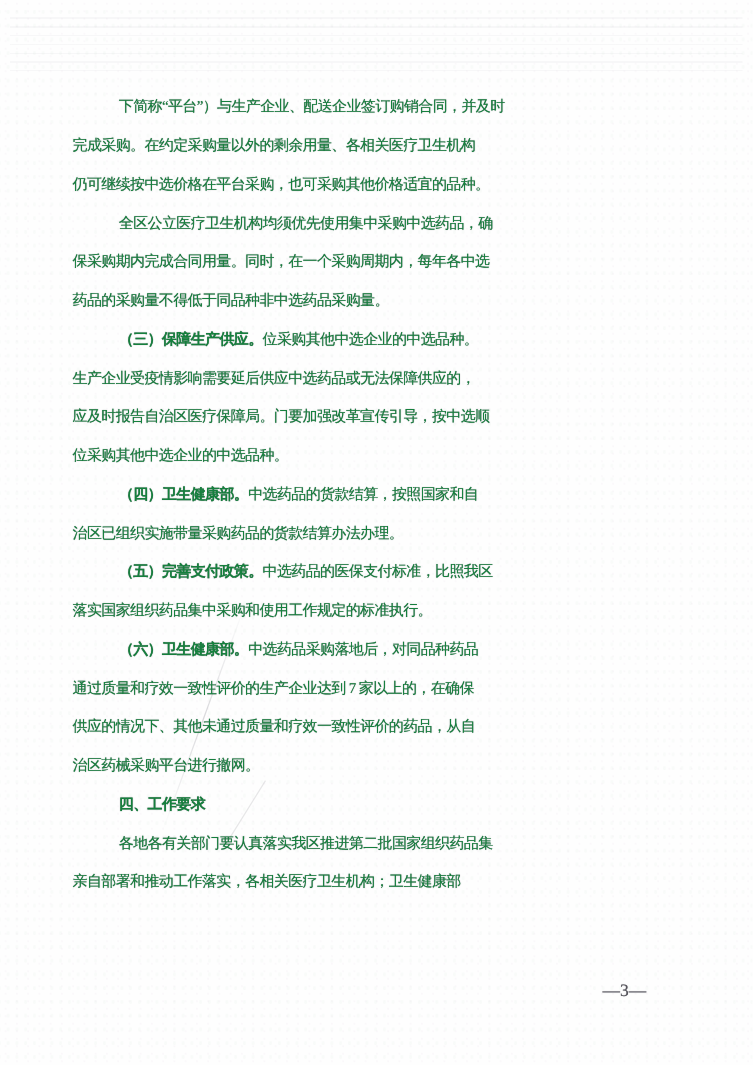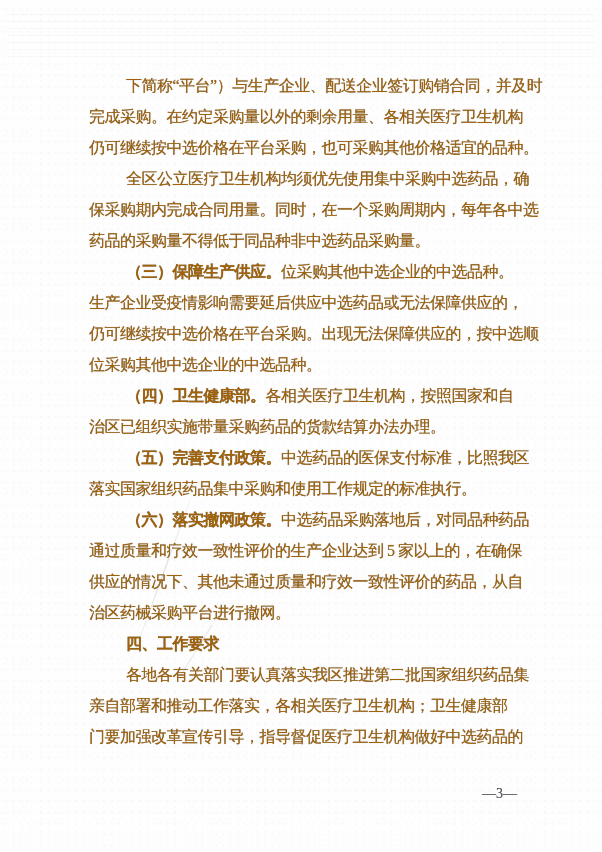--- a/index.html
+++ b/index.html
@@ -55,39 +55,38 @@
     top: 620px;
     width: 1px;
     height: 60px;
     background: rgba(120,120,130,0.18);
     transform: rotate(32deg);
     pointer-events: none;
   }
 
   .textblock {
     position: absolute;
-    left: 76px;
+    left: 58px;
     top: 70px;
     width: 458px;
-    color: #a16207;
-    font-size: 16px;
+    color: #15803d;
+    font-size: 12px;
     letter-spacing: -0.5px;
     text-shadow: 0 0 0.7px rgba(70,70,80,0.75);
   }
   .line {
     height: 31px;
     line-height: 31px;
     white-space: nowrap;
   }
   .line.indent {
     padding-left: 37px;
   }
   .line .b {
     font-weight: bold;
-    margin-left: 13px;
   }
 
   .page-number {
     position: absolute;
     left: 482px;
     top: 786px;
     font-size: 14px;
     color: #56555c;
     letter-spacing: 0px;
     text-shadow: 0 0 0.6px rgba(90,90,100,0.7);
@@ -102,29 +101,28 @@
 
 <div class="textblock">
   <div class="line indent"><span class="b"></span><span>下简称“平台”）与生产企业、配送企业签订购销合同，并及时</span></div>
   <div class="line"><span class="b"></span><span>完成采购。在约定采购量以外的剩余用量、各相关医疗卫生机构</span></div>
   <div class="line"><span class="b"></span><span>仍可继续按中选价格在平台采购，也可采购其他价格适宜的品种。</span></div>
   <div class="line indent"><span class="b"></span><span>全区公立医疗卫生机构均须优先使用集中采购中选药品，确</span></div>
   <div class="line"><span class="b"></span><span>保采购期内完成合同用量。同时，在一个采购周期内，每年各中选</span></div>
   <div class="line"><span class="b"></span><span>药品的采购量不得低于同品种非中选药品采购量。</span></div>
   <div class="line indent"><span class="b">（三）保障生产供应。</span><span>位采购其他中选企业的中选品种。</span></div>
   <div class="line"><span class="b"></span><span>生产企业受疫情影响需要延后供应中选药品或无法保障供应的，</span></div>
-  <div class="line"><span class="b"></span><span>仍可继续按中选价格在平台采购。出现无法保障供应的，按中选顺</span></div>
+  <div class="line"><span class="b"></span><span>应及时报告自治区医疗保障局。门要加强改革宣传引导，按中选顺</span></div>
   <div class="line"><span class="b"></span><span>位采购其他中选企业的中选品种。</span></div>
-  <div class="line indent"><span class="b">（四）卫生健康部。</span><span>各相关医疗卫生机构，按照国家和自</span></div>
+  <div class="line indent"><span class="b">（四）卫生健康部。</span><span>中选药品的货款结算，按照国家和自</span></div>
   <div class="line"><span class="b"></span><span>治区已组织实施带量采购药品的货款结算办法办理。</span></div>
   <div class="line indent"><span class="b">（五）完善支付政策。</span><span>中选药品的医保支付标准，比照我区</span></div>
   <div class="line"><span class="b"></span><span>落实国家组织药品集中采购和使用工作规定的标准执行。</span></div>
-  <div class="line indent"><span class="b">（六）落实撤网政策。</span><span>中选药品采购落地后，对同品种药品</span></div>
-  <div class="line"><span class="b"></span><span>通过质量和疗效一致性评价的生产企业达到 5 家以上的，在确保</span></div>
+  <div class="line indent"><span class="b">（六）卫生健康部。</span><span>中选药品采购落地后，对同品种药品</span></div>
+  <div class="line"><span class="b"></span><span>通过质量和疗效一致性评价的生产企业达到 7 家以上的，在确保</span></div>
   <div class="line"><span class="b"></span><span>供应的情况下、其他未通过质量和疗效一致性评价的药品，从自</span></div>
   <div class="line"><span class="b"></span><span>治区药械采购平台进行撤网。</span></div>
   <div class="line indent"><span class="b">四、工作要求</span><span></span></div>
   <div class="line indent"><span class="b"></span><span>各地各有关部门要认真落实我区推进第二批国家组织药品集</span></div>
   <div class="line"><span class="b"></span><span>亲自部署和推动工作落实，各相关医疗卫生机构；卫生健康部</span></div>
-  <div class="line"><span class="b"></span><span>门要加强改革宣传引导，指导督促医疗卫生机构做好中选药品的</span></div>
 </div>
 
 <div class="page-number">—3—</div>
 
 </body></html>

